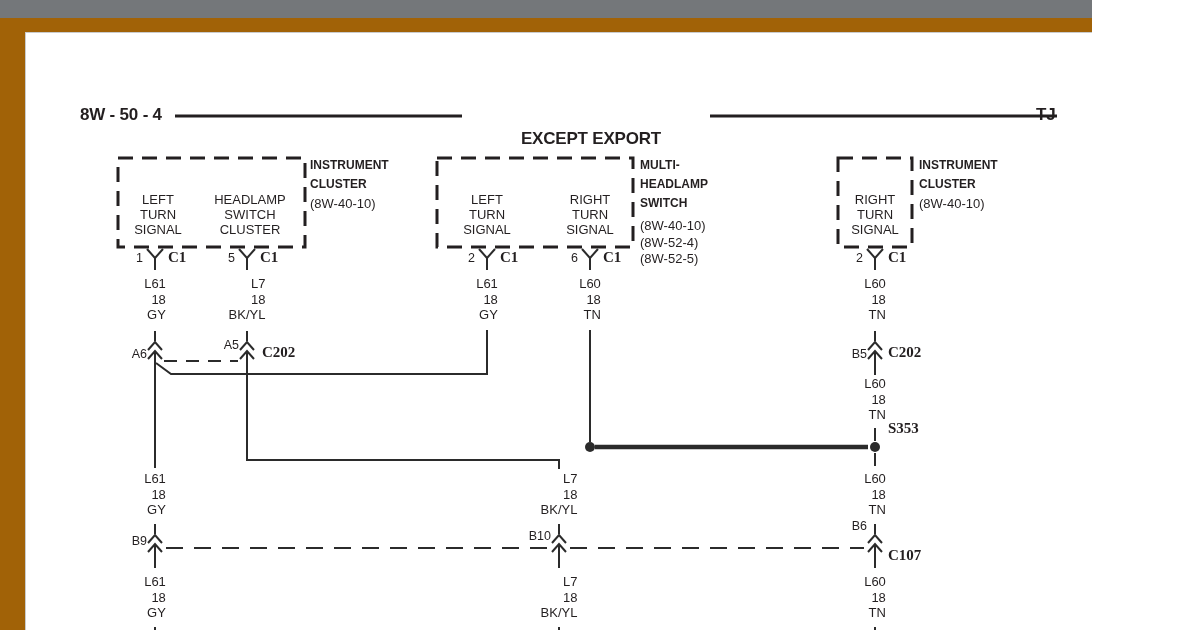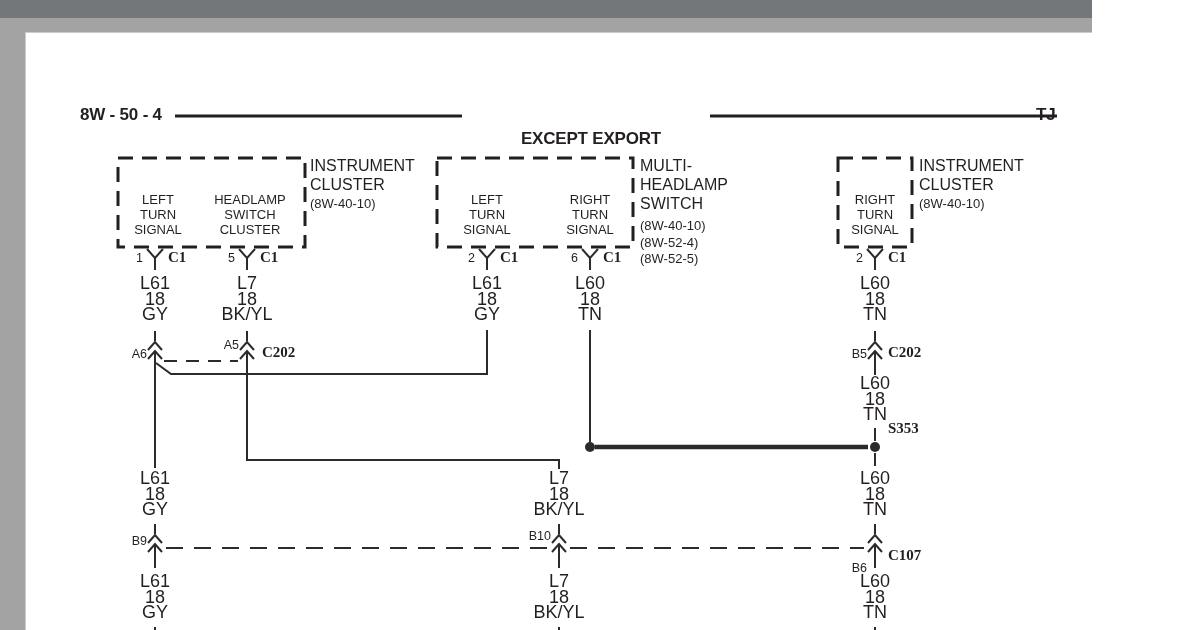--- a/index.html
+++ b/index.html
@@ -1,33 +1,33 @@
 <!DOCTYPE html>
 <html><head>
 <meta charset="utf-8">
 <style>
   html,body{margin:0;padding:0;}
   .root{
     position:relative;width:1092px;height:630px;overflow:hidden;
-    background:#a3a3a3;
+    background:#a16207;
     font-family:"Liberation Sans", sans-serif;
     color:#231f20;
   }
   .topbar{position:absolute;left:0;top:0;width:1200px;height:18px;background:#74777a;}
   .page{
     position:absolute;left:25px;top:32px;width:1167px;height:598px;
     background:#ffffff;border-top:1px solid #c9cbcd;border-left:1px solid #c9cbcd;border-right:1px solid #c9cbcd;
   }
   .abs{position:absolute;}
   svg.wires{position:absolute;left:0;top:0;width:1200px;height:630px;}
   .b17{font-size:17px;font-weight:bold;letter-spacing:-0.2px;white-space:nowrap;}
-  .box-name{font-size:16px;line-height:19px;font-weight:normal;white-space:pre-line;}
+  .box-name{font-size:12px;line-height:19px;font-weight:bold;white-space:pre-line;}
   .box-refs{font-size:13px;line-height:16.5px;white-space:pre-line;}
   .term-label{font-size:13px;line-height:15px;text-align:center;white-space:pre-line;transform:translateX(-50%);}
-  .wire-label{font-size:18px;line-height:15.5px;text-align:center;white-space:pre-line;transform:translateX(-50%);}
+  .wire-label{font-size:13px;line-height:15.5px;text-align:right;white-space:pre-line;transform:translateX(-50%);}
   .pin-num{font-size:12.5px;width:30px;text-align:right;}
   .cavity{font-size:12.5px;width:40px;text-align:right;}
   .conn-name{font-size:15px;font-weight:bold;white-space:nowrap;font-family:Liberation Serif, serif;}
   .ctr{transform:translateX(-50%);}
 </style>
 </head>
 <body>
 
 <div class="root">
   <div class="topbar"></div>
@@ -176,21 +176,21 @@
 GY</div>
   <div class="abs wire-label" style="left:559px;top:471px;">L7
 18
 BK/YL</div>
   <div class="abs wire-label" style="left:875px;top:471px;">L60
 18
 TN</div>
 
   <div class="abs cavity" style="left:107px;top:534px;">B9</div>
   <div class="abs cavity" style="left:511px;top:529px;">B10</div>
-  <div class="abs cavity" style="left:827px;top:561px;">B6</div>
+  <div class="abs cavity" style="left:827px;top:519px;">B6</div>
   <div class="abs conn-name" style="left:888px;top:547px;">C107</div>
 
   <div class="abs wire-label" style="left:155px;top:574px;">L61
 18
 GY</div>
   <div class="abs wire-label" style="left:559px;top:574px;">L7
 18
 BK/YL</div>
   <div class="abs wire-label" style="left:875px;top:574px;">L60
 18

